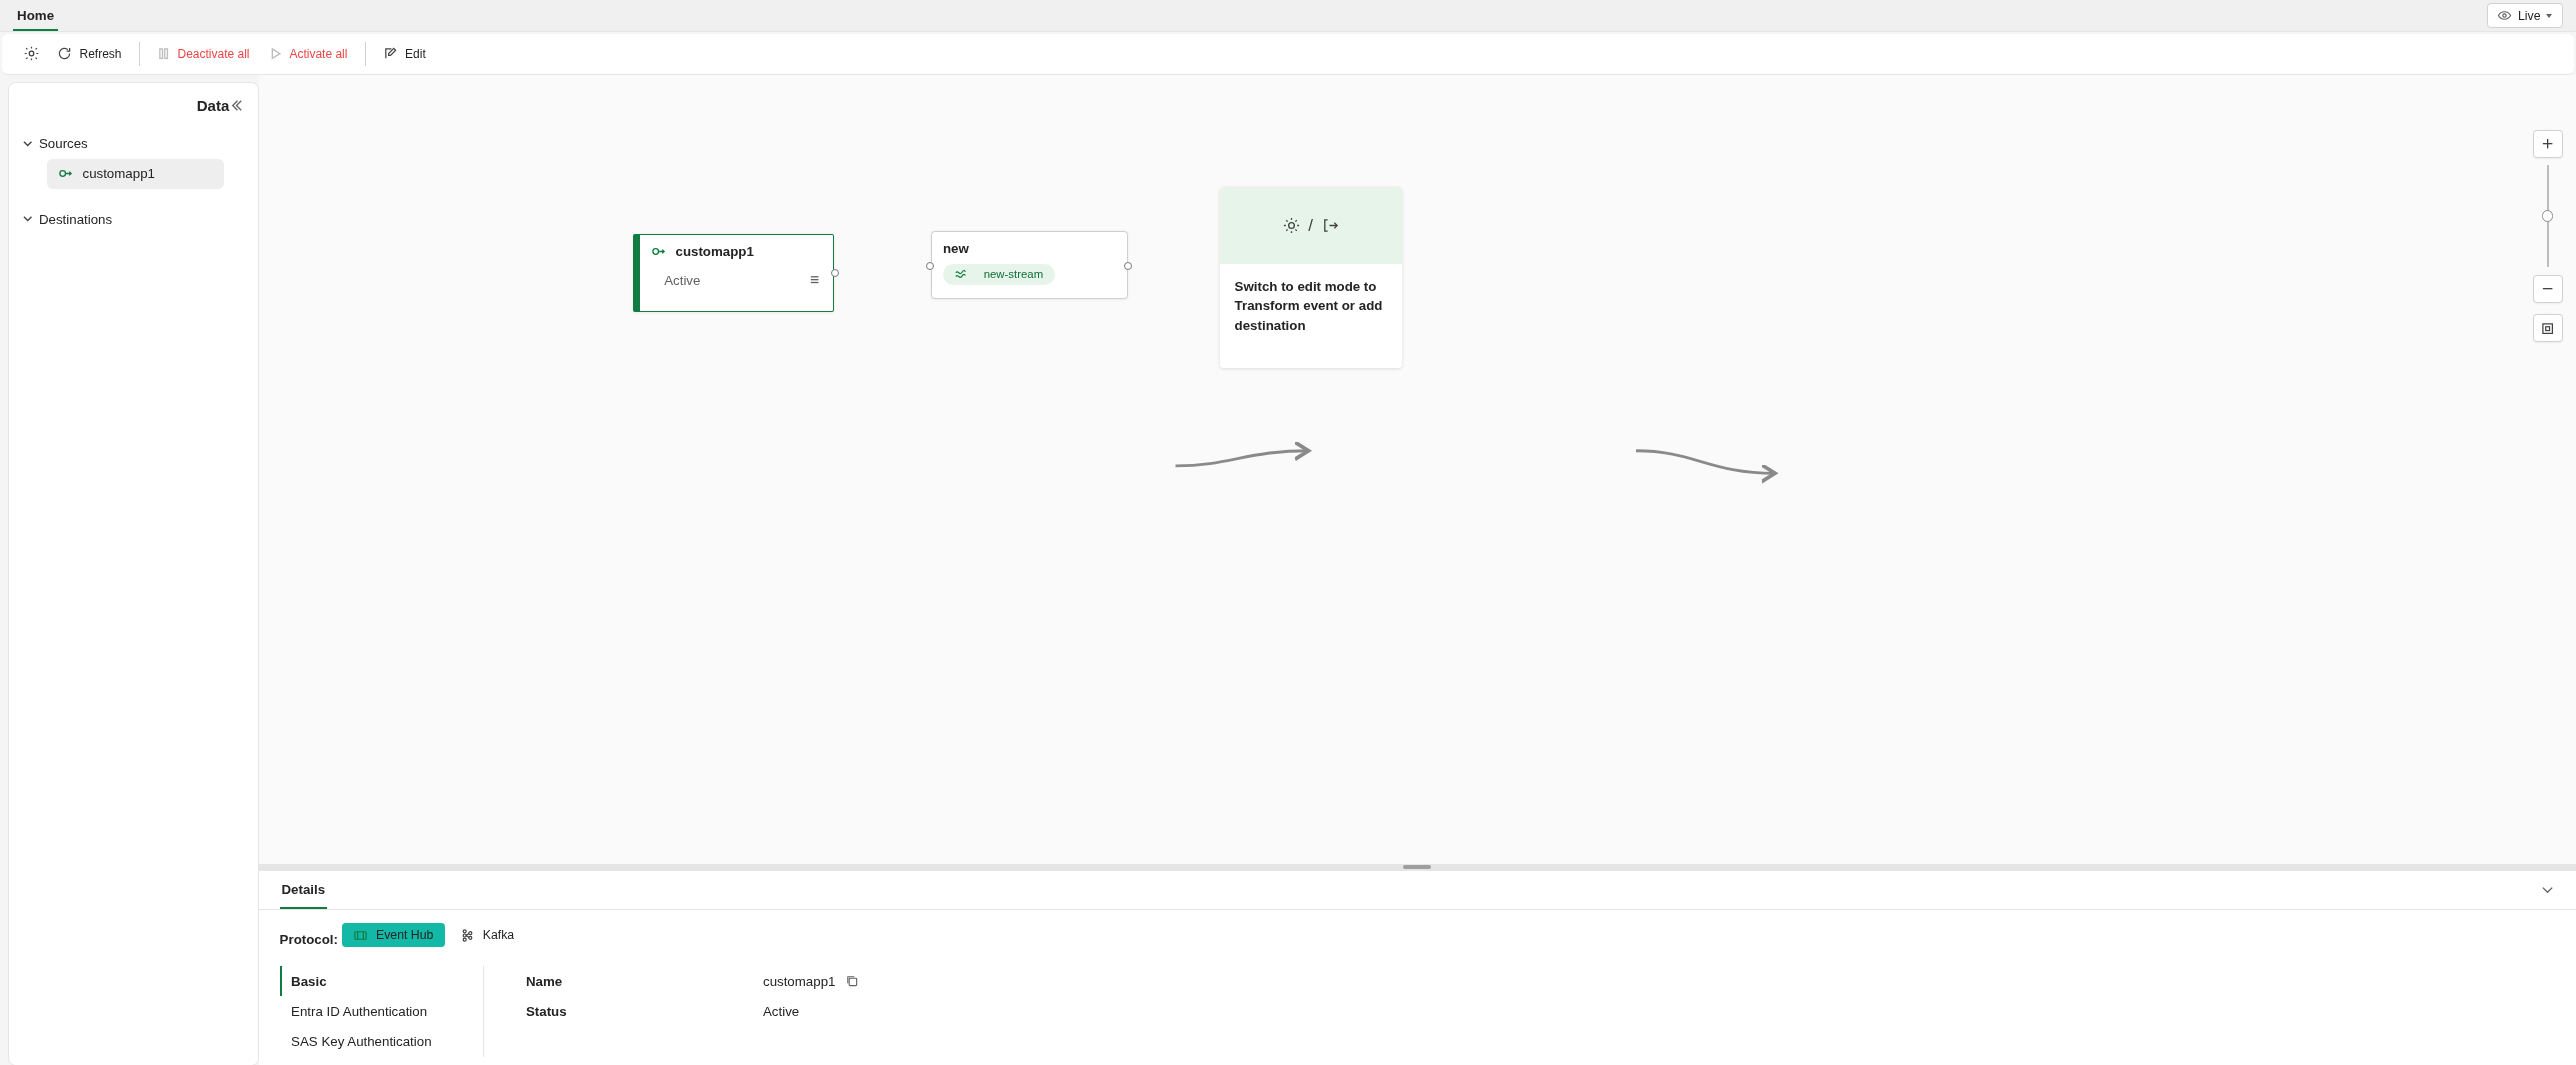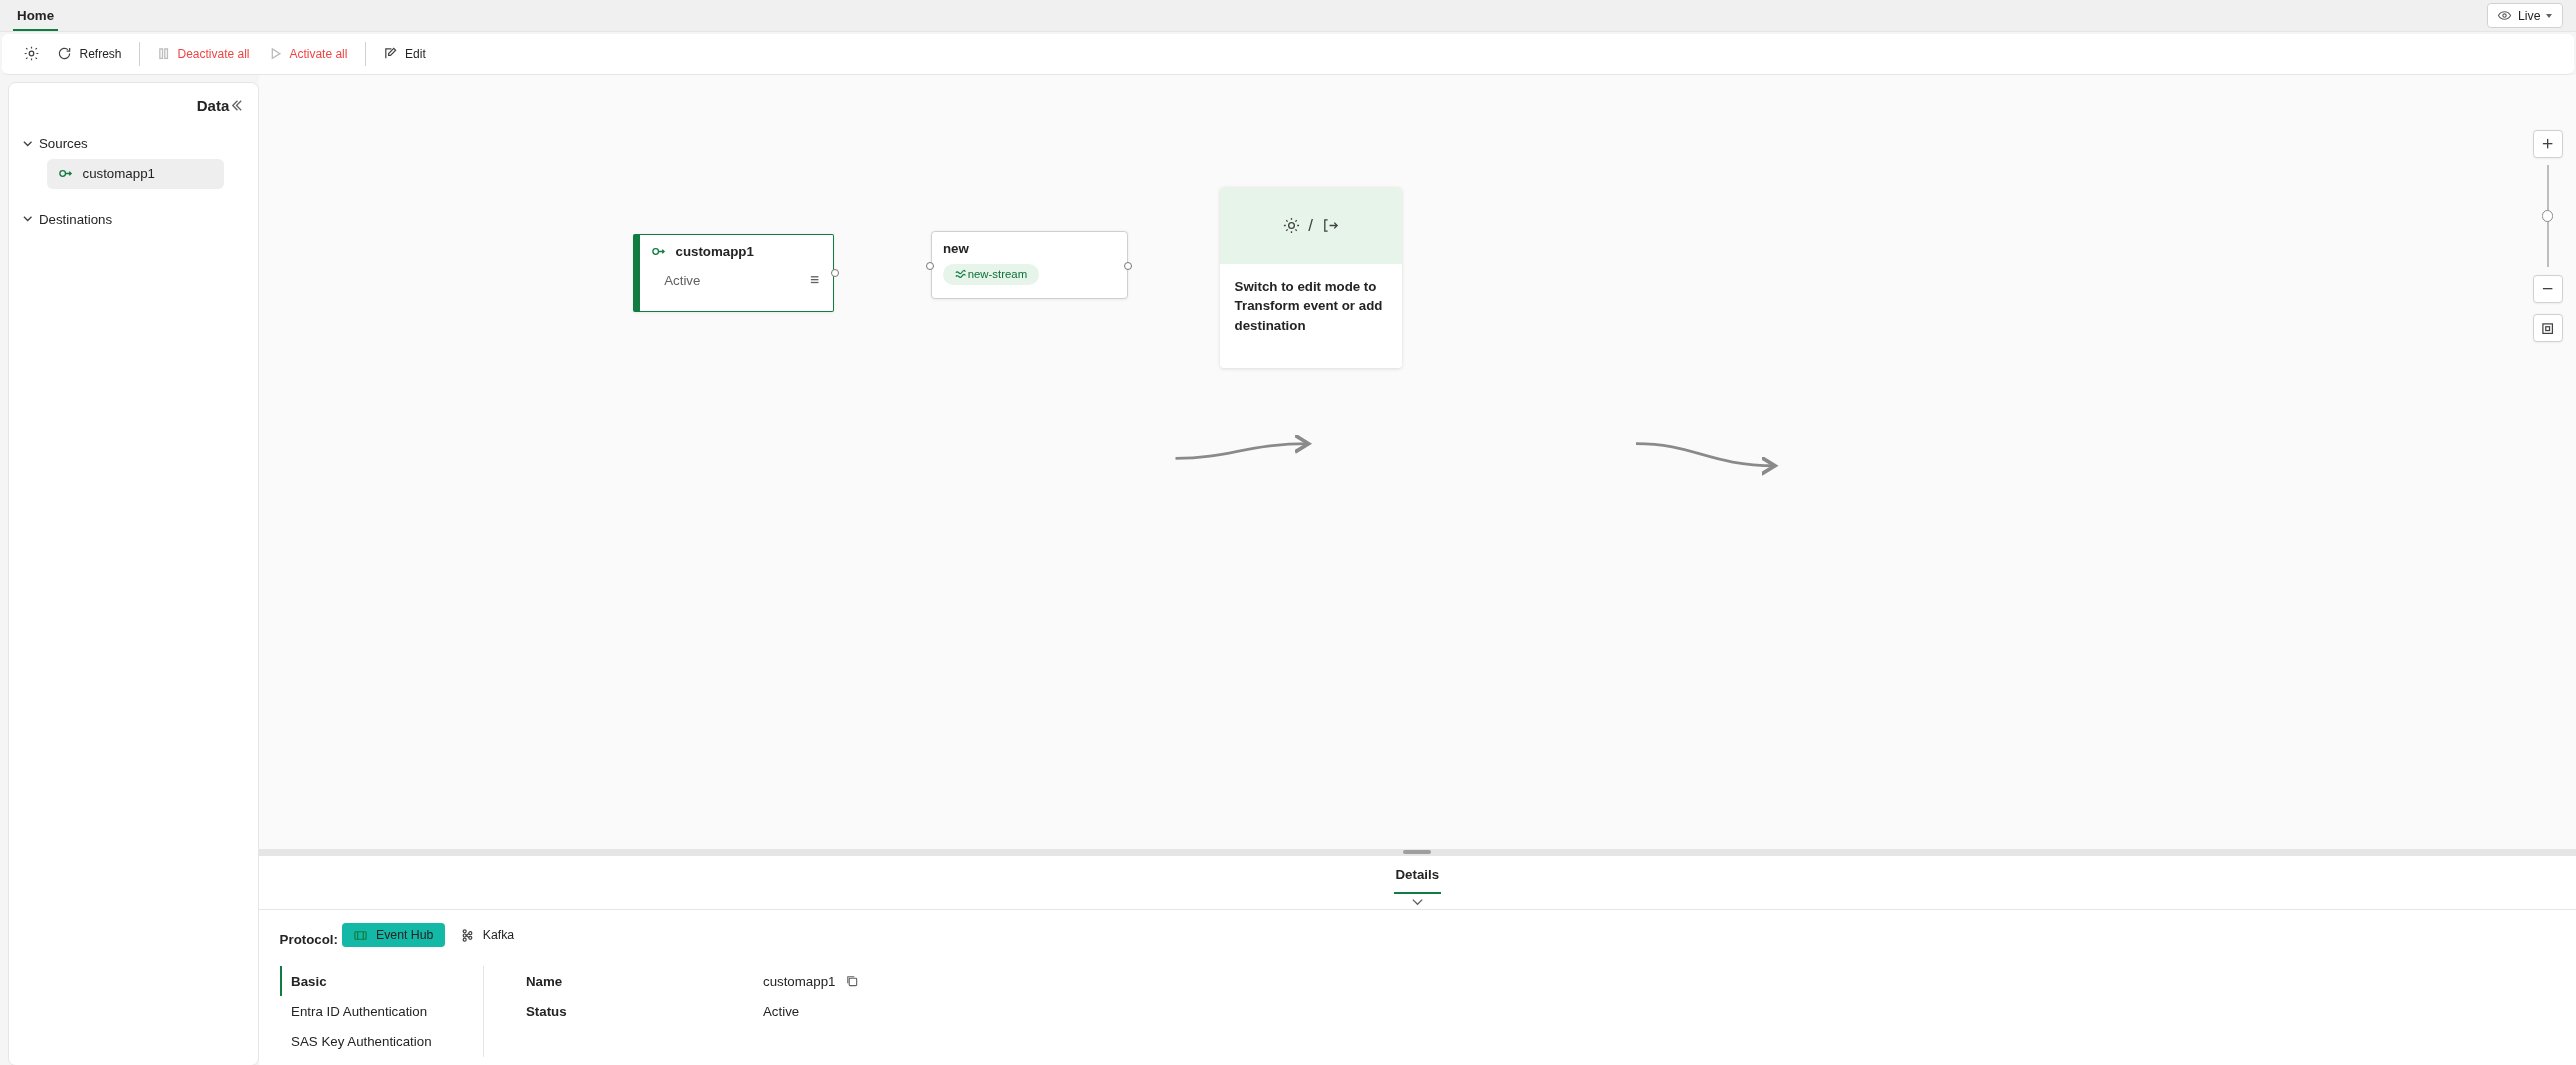--- a/index.html
+++ b/index.html
@@ -153,21 +153,21 @@
   }
   .node-new {
     left: 672px; top: 156px;
     width: 197px; height: 68px;
     padding: 9.5px 11.4px;
   }
   .node-new .node-title { font-weight: 600; padding-bottom: 7.6px; }
   .stream-pill {
     display: inline-flex;
     align-items: center;
-    gap: 0;
+    gap: 16px;
     background: #e6f4ea;
     border-radius: 13.3px;
     padding: 3.8px 11.4px;
     color: #0e6e3a;
     font-size: 11.4px;
   }
   .node-dest {
     left: 961px; top: 113px;
     width: 182px; height: 180px;
     border: none;
@@ -256,21 +256,20 @@
     background: #ffffff;
     border-top: 0.9px solid #e5e5e5;
     padding: 0 0 11.4px;
   }
   .details-tabs {
     display: flex;
     justify-content: space-between;
     align-items: center;
     padding: 0 21px;
     border-bottom: 0.9px solid #e5e5e5;
-    flex-direction: column;
   }
   .details-tab {
     padding: 11.4px 1.9px 9.5px;
     font-weight: 600;
     border-bottom: 2.8px solid #107c41;
     cursor: pointer;
   }
   .protocol-row {
     display: flex;
     align-items: flex-end;

